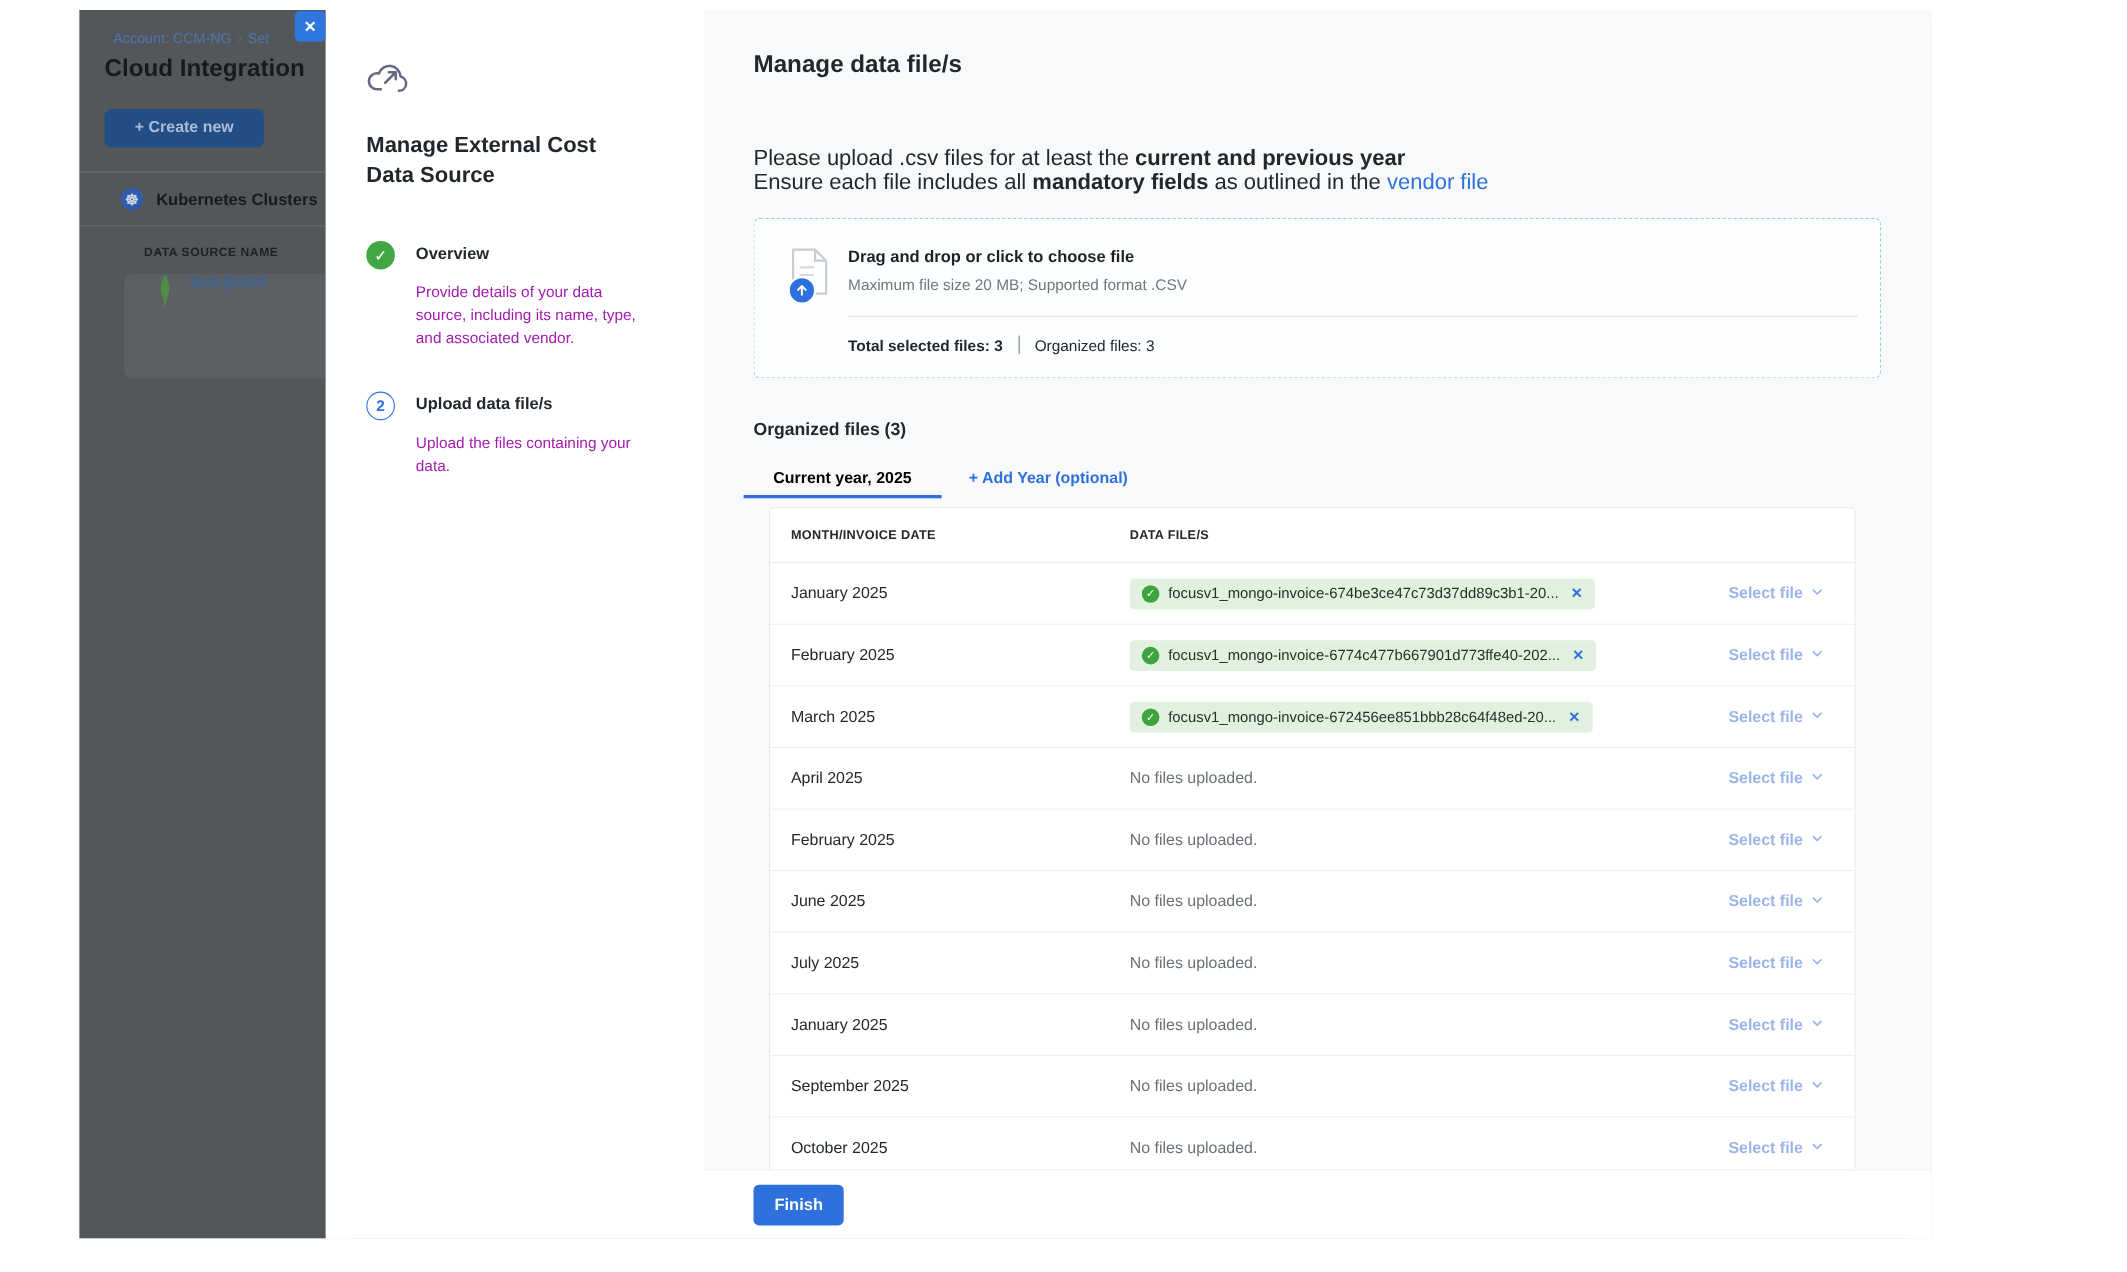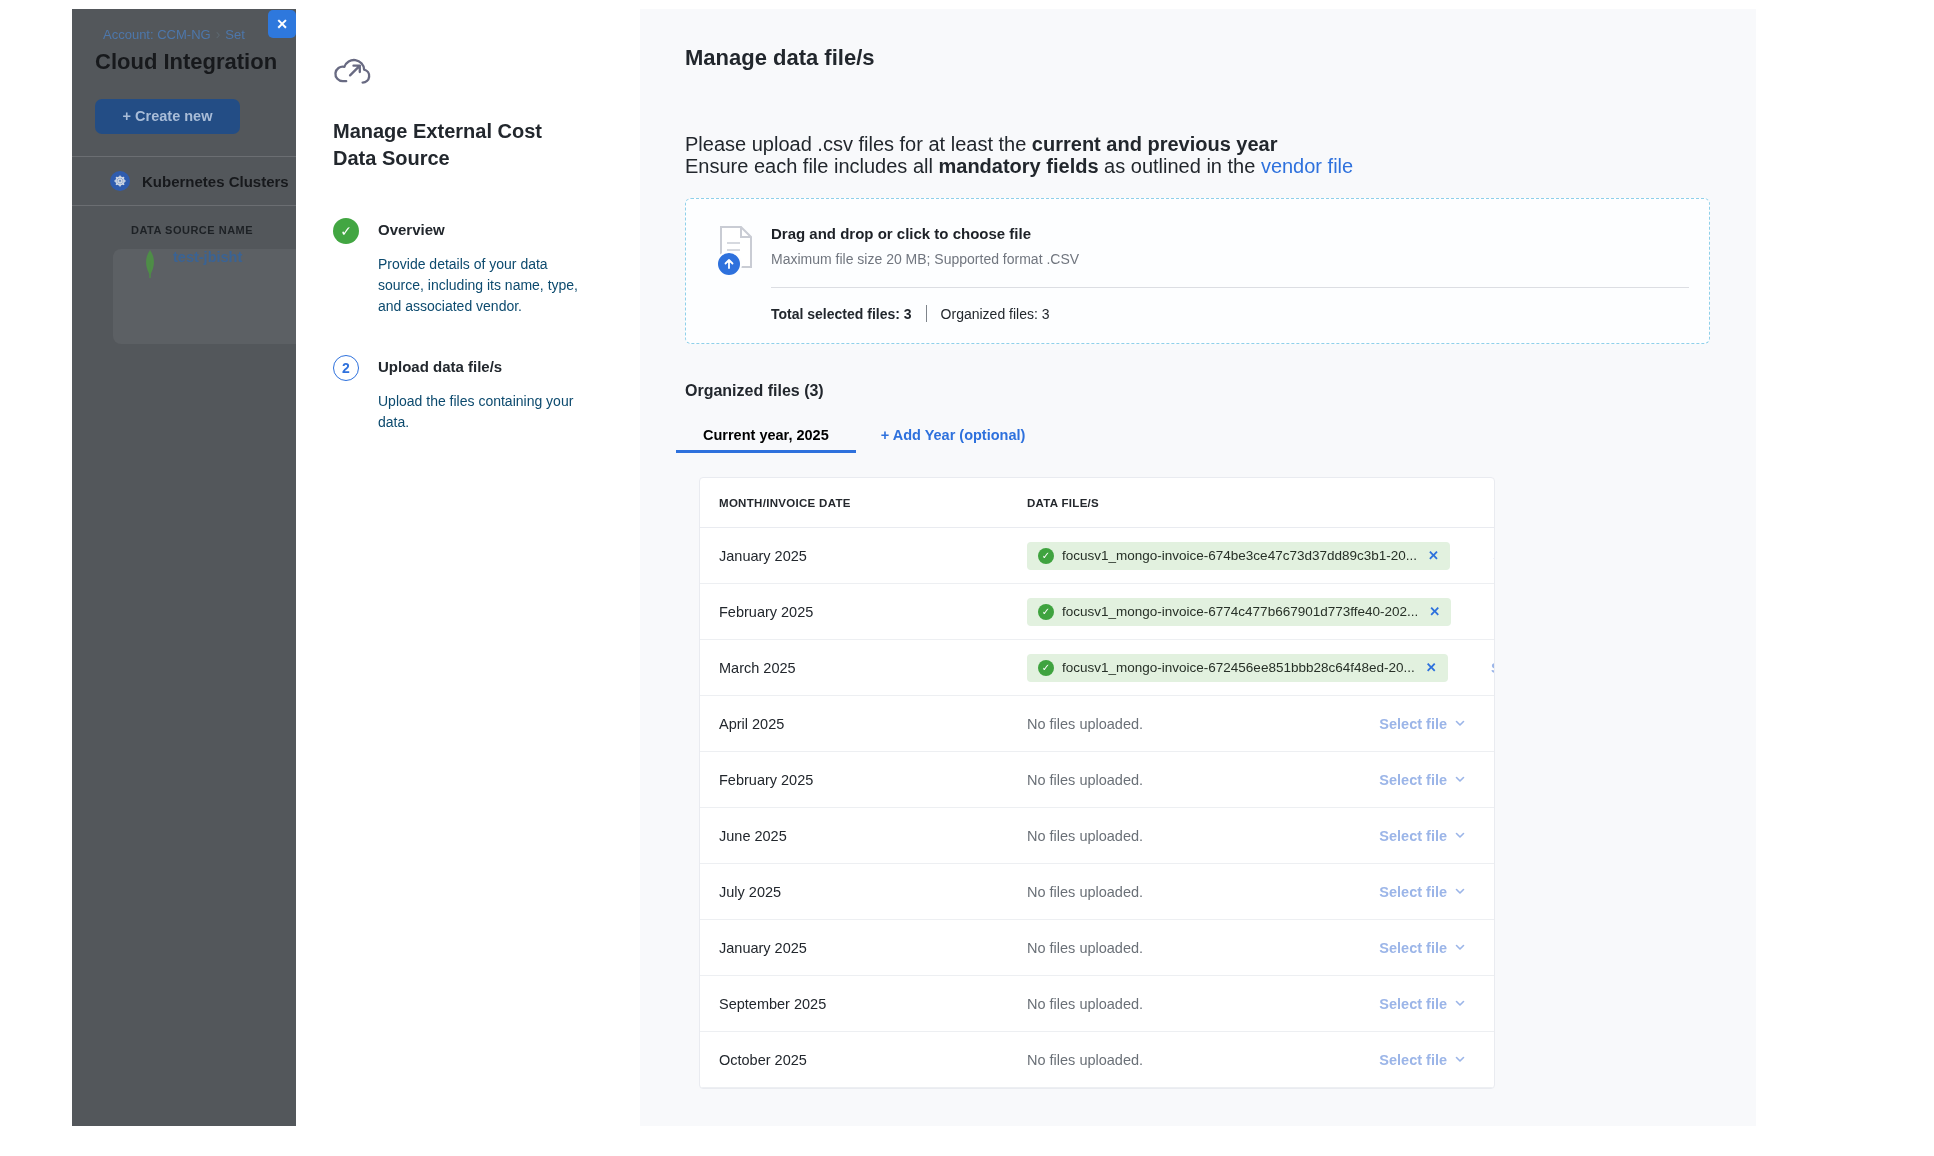--- a/index.html
+++ b/index.html
@@ -33,21 +33,21 @@
   
   .stepper-pane { width:344px; flex:0 0 344px; background:#ffffff; padding:46px 30px 0 37px; }
   .cloud-icon { width:40px; height:33px; color:#686a82; }
   .drawer-title { margin-top:26px; font-size:20px; line-height:27px; font-weight:bold; color:#22272d; width:235px; }
   .steps { margin-top:46px; display:flex; flex-direction:column; gap:38px; }
   .step { display:grid; grid-template-columns:26px 1fr; column-gap:19px; }
   .step-badge { width:26px; height:26px; border-radius:50%; display:flex; align-items:center; justify-content:center; }
   .step-badge.done { background:#42a642; color:#fff; font-size:14px; }
   .step-badge.num { background:#fff; border:1.5px solid #2e71dd; color:#2e71dd; font-size:14px; font-weight:bold; }
   .step-label { font-size:15px; font-weight:bold; color:#22272d; padding-top:3px; }
-  .step-desc { grid-column:2; margin-top:10px; font-size:14px; line-height:21px; color:#0c4a6e; max-width:218px; }
+  .step-desc { grid-column:2; margin-top:10px; font-size:14px; line-height:21px; color:#a21caf; max-width:218px; }
 
   
   .main-pane { flex:1; display:flex; flex-direction:column; min-width:0; }
   .main-scroll { flex:1; height:1054px; background:#f8f9fb; padding:34px 46px 0 45px; overflow:hidden; }
   .main-title { font-size:22px; line-height:30px; font-weight:bold; color:#22272d; }
   .instructions { margin-top:60px; font-size:20px; line-height:22px; color:#22272d; }
   .instructions b { font-weight:bold; }
   .link { color:#2e71dd; cursor:pointer; }
 
   .dropzone { margin-top:21px; height:146px; background:#fdfeff; border:1px dashed #8fd0ea; border-radius:6px;
@@ -64,21 +64,21 @@
   .dz-stats .tot { font-weight:bold; }
   .dz-vsep { width:1px; height:17px; background:#7e848b; }
 
   .organized-title { margin-top:38px; font-size:16px; font-weight:bold; color:#22272d; }
   .tabs { margin-top:19px; margin-left:-9px; display:flex; align-items:stretch; height:34px; }
   .tab { padding:0 27px; display:flex; align-items:center; font-size:14.5px; font-weight:bold; color:#000000;
     border-bottom:3px solid #2e71dd; cursor:pointer; white-space:nowrap; }
   .add-year { margin-left:25px; display:flex; align-items:center; font-size:14.5px; font-weight:bold;
     color:#2e71dd; cursor:pointer; padding-bottom:3px; white-space:nowrap; }
 
-  .table-card { margin:24px 0 0 14px; width:796px; background:#ffffff; border:1px solid #e9ebf0; border-radius:4px; overflow:hidden; }
+  .table-card { margin:8px 0 0 14px; width:988px; background:#ffffff; border:1px solid #e9ebf0; border-radius:4px; overflow:hidden; }
   .t-head { display:grid; grid-template-columns:308px 1fr 130px; height:50px; align-items:center; padding:0 28px 0 19px;
     font-size:11.5px; font-weight:bold; letter-spacing:0.3px; color:#24282d; border-bottom:1px solid #e9ebf0; }
   .t-row { display:grid; grid-template-columns:308px 1fr 130px; height:56px; align-items:center; padding:0 28px 0 19px;
     border-bottom:1px solid #edeff2; }
   .t-row:last-child { border-bottom:1px solid #edeff2; }
   .t-month { font-size:14.5px; color:#22272d; }
   .t-empty { font-size:14.5px; color:#6a7077; }
   .chip { display:inline-flex; align-items:center; gap:8px; background:#e2f1df; border-radius:4px;
     padding:6px 11px; max-width:485px; }
   .chip-check { width:16px; height:16px; border-radius:50%; background:#3fa33f; color:#fff; font-size:10px;
@@ -300,17 +300,20 @@
                     <span>Select file</span>
                     <span><svg viewBox="0 0 12 12" fill="none" stroke="currentColor" stroke-width="1.6" stroke-linecap="round" stroke-linejoin="round">
                         <path d="M2.5 4.5 L6 8 L9.5 4.5"></path>
                       </svg></span>
                   </div>
                 </div>
               </div>
           </div>
         </div>
 
+        <footer class="footer">
+          <button class="finish-btn">Finish</button>
+        </footer>
       </section>
 
     </div>
   </div>
 </div>
 
 </body></html>

